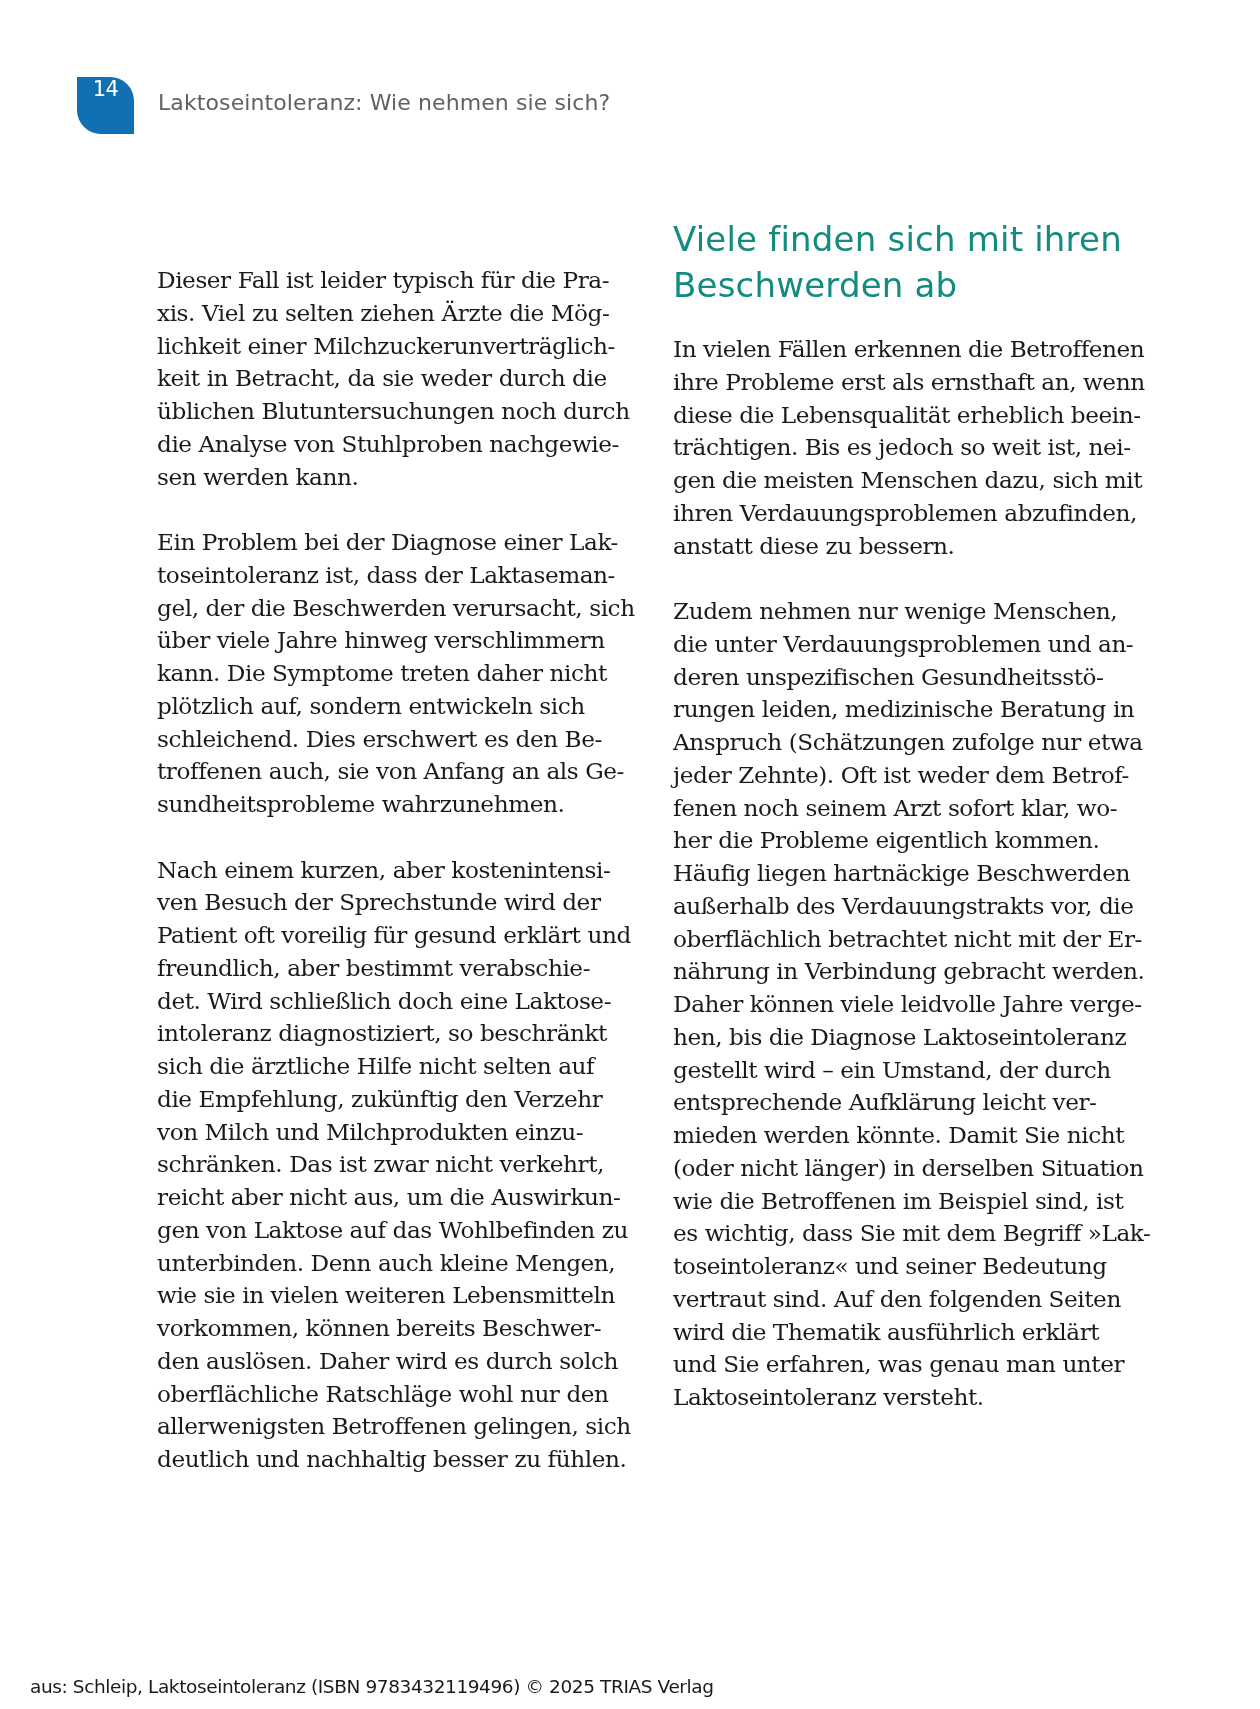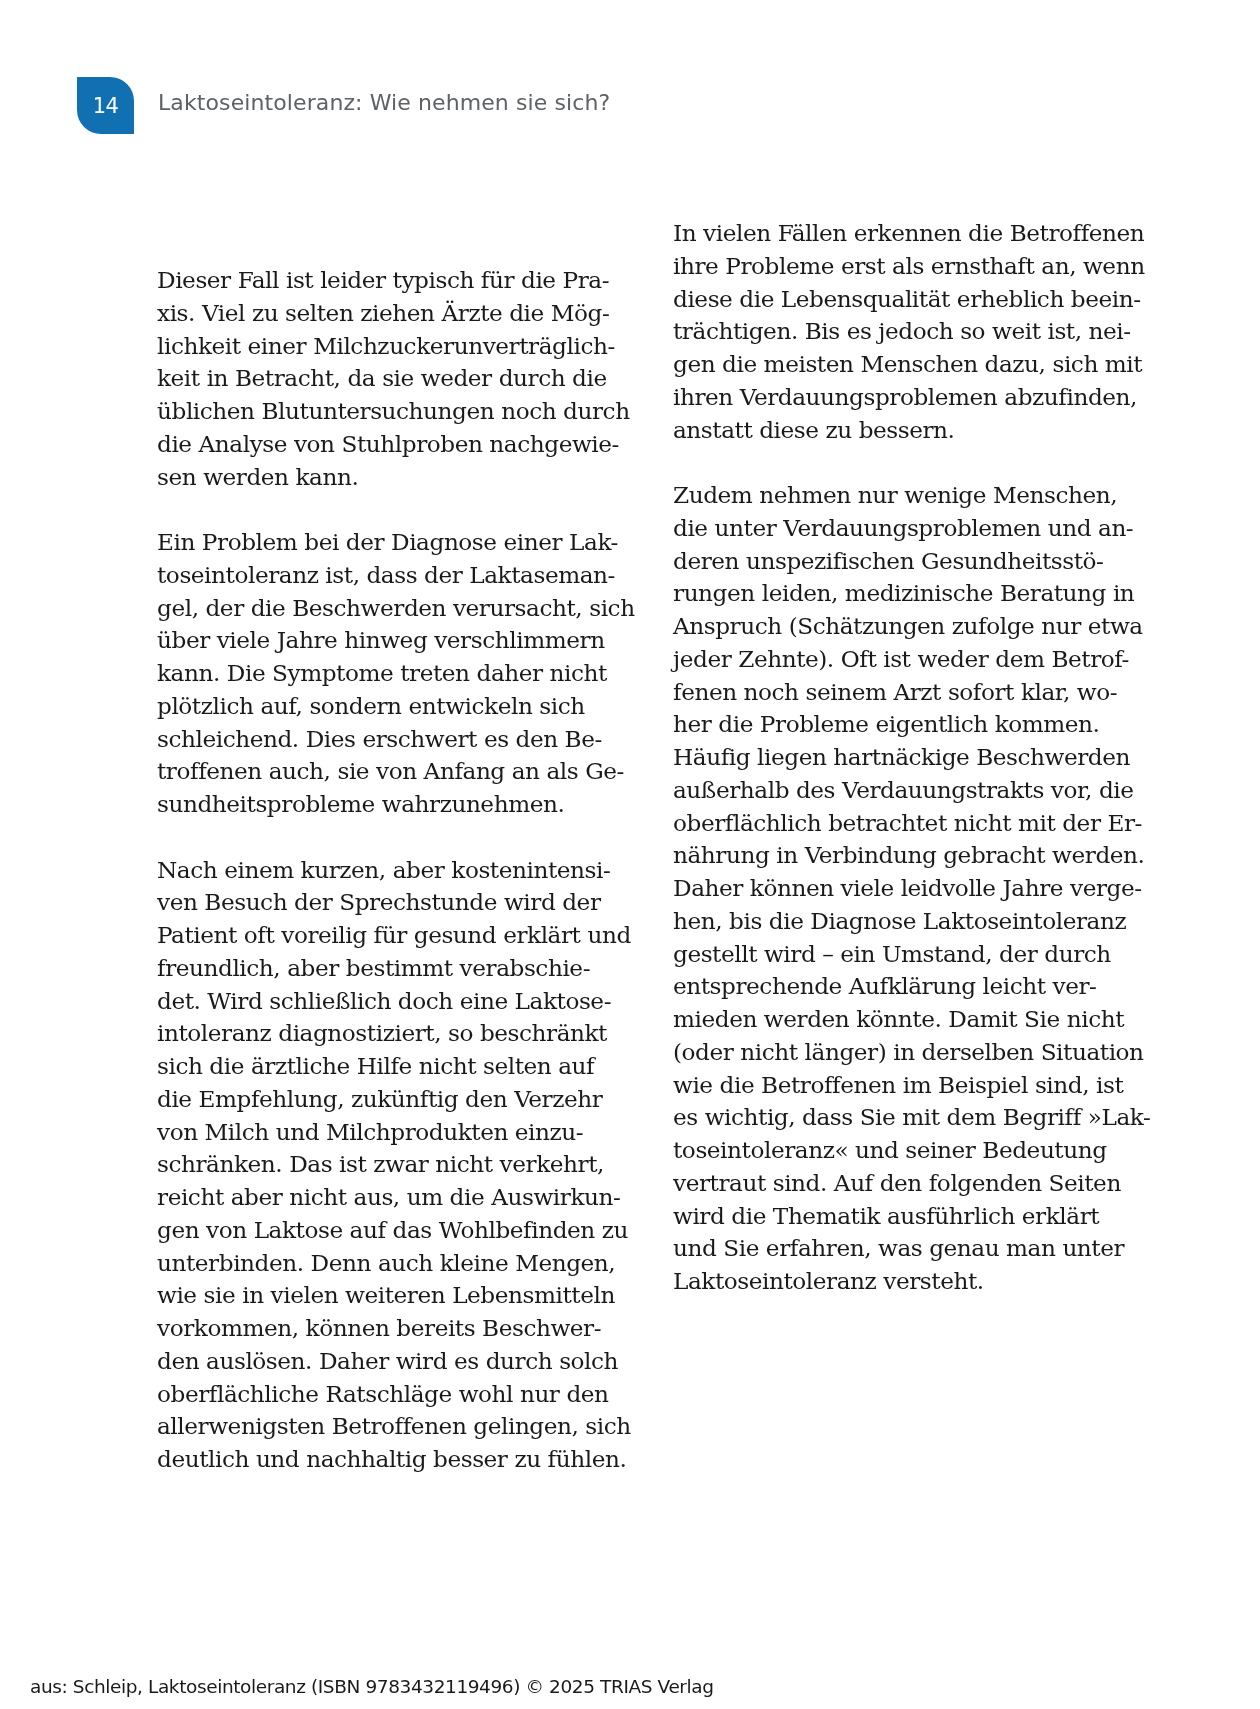--- a/index.html
+++ b/index.html
@@ -19,21 +19,21 @@
       left: 77px;
       top: 77px;
       width: 57px;
       height: 57px;
       background: #1170b2;
       border-radius: 0 24px 0 24px;
       color: #ffffff;
       font-family: "DejaVu Sans", sans-serif;
       font-size: 21px;
       display: flex;
-      align-items: center;
+      align-items: flex-start;
       justify-content: center;
       letter-spacing: -0.5px;
     }
     .running-head {
       position: absolute;
       left: 158px;
       top: 90px;
       font-family: "DejaVu Sans", sans-serif;
       font-size: 22px;
       color: #5e6166;
@@ -119,20 +119,22 @@
 unterbinden. Denn auch kleine Mengen,
 wie sie in vielen weiteren Lebensmitteln
 vorkommen, können bereits Beschwer-
 den auslösen. Daher wird es durch solch
 oberflächliche Ratschläge wohl nur den
 allerwenigsten Betroffenen gelingen, sich
 deutlich und nachhaltig besser zu fühlen.</p>
 </div>
 
 <div class="column col-right">
+  <h2 class="section-heading">Viele finden sich mit ihren
+Beschwerden ab</h2>
   <div class="right-body">
     <p class="para">In vielen Fällen erkennen die Betroffenen
 ihre Probleme erst als ernsthaft an, wenn
 diese die Lebensqualität erheblich beein-
 trächtigen. Bis es jedoch so weit ist, nei-
 gen die meisten Menschen dazu, sich mit
 ihren Verdauungsproblemen abzufinden,
 anstatt diese zu bessern.</p>
     <p class="para">Zudem nehmen nur wenige Menschen,
 die unter Verdauungsproblemen und an-

